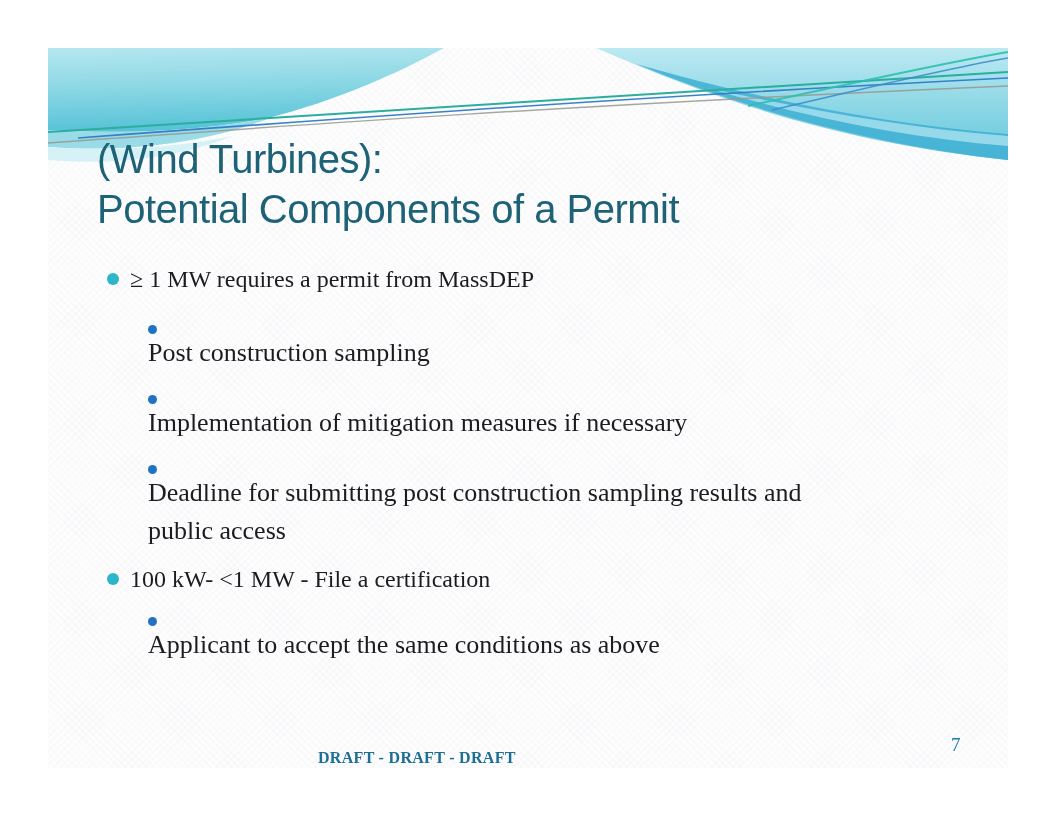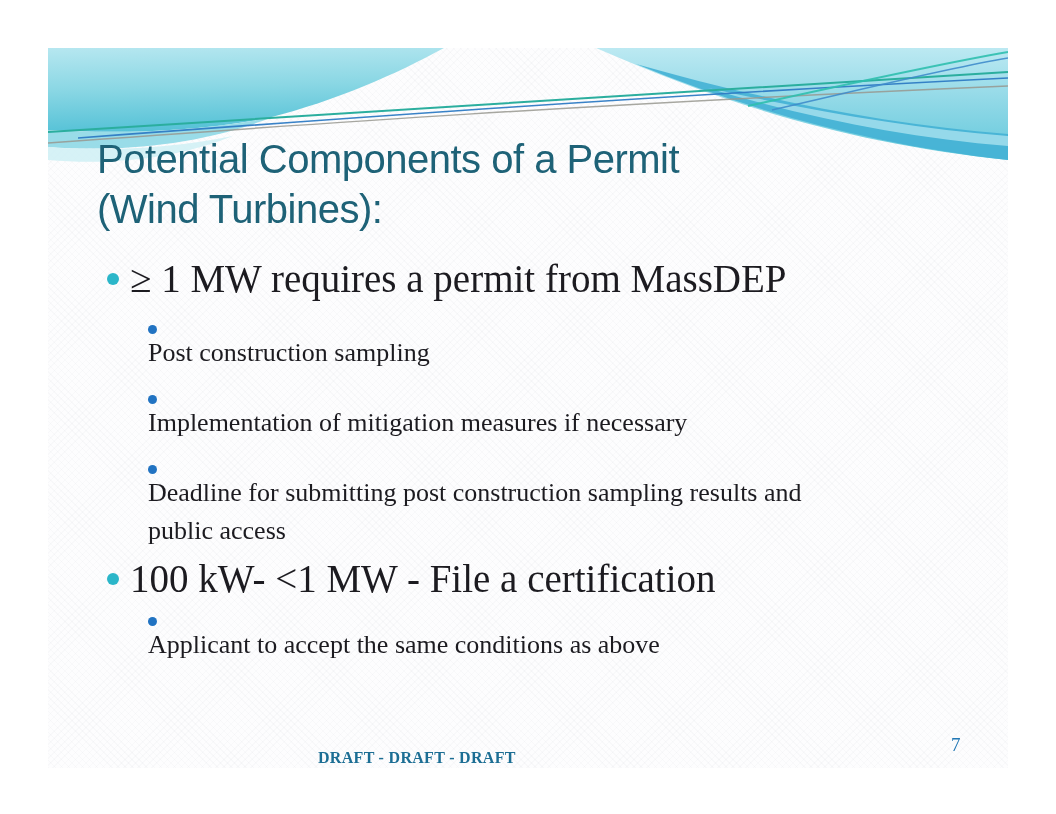--- a/index.html
+++ b/index.html
@@ -21,21 +21,21 @@
   .title{
     position:absolute;left:49px;top:86px;width:860px;margin:0;
     font-family:"Liberation Sans", sans-serif;
     font-size:40px;line-height:50px;font-weight:400;letter-spacing:-0.5px;
     color:var(--title-color,#1E6277);
   }
   .title .title-line{display:block;}
   .content{position:absolute;left:59px;top:212px;width:860px;}
   .row{display:flex;align-items:flex-start;color:var(--body-text-color,#1C1B20);}
   .row .txt{display:block;}
-  .row.l1{font-size:39px;line-height:38px;margin-bottom:12px;}
+  .row.l1{font-size:24px;line-height:38px;margin-bottom:12px;}
   .row.l1 .dot{
     flex:0 0 12px;width:12px;height:12px;border-radius:50%;
     background:var(--level1-bullet-color,#2BB6C9);margin:13px 11px 0 0;
   }
   .row.l2{font-size:26px;line-height:38px;margin-left:41px;margin-bottom:8px;flex-direction:column;}
   .row.l2 .dot{
     flex:0 0 9px;width:9px;height:9px;border-radius:50%;
     background:var(--level2-bullet-color,#2173C2);margin:15px 11px 0 0;
   }
   .row.l2.wrap-narrow .txt{max-width:660px;}
@@ -84,22 +84,22 @@
 
       <path d="M0,84 C250,68 480,52 700,40 C800,34 890,28 960,24" fill="none" stroke="#2BAE9E" stroke-width="2"></path>
       <path d="M30,90 C300,70 600,48 960,30" fill="none" stroke="#2E7BC4" stroke-width="1.7" opacity="0.95"></path>
       <path d="M0,95 C260,76 540,56 960,38" fill="none" stroke="#98988F" stroke-width="1.5" opacity="0.85"></path>
 
       <path d="M700,58 C800,36 890,16 960,4" fill="none" stroke="#2FBFAE" stroke-width="2" opacity="0.9"></path>
       <path d="M724,62 C820,40 900,20 960,10" fill="none" stroke="#3F8CCB" stroke-width="1.6" opacity="0.9"></path>
     </svg>
 
     <h1 class="title">
+      <span class="title-line">(Wind Turbines):</span>
       <span class="title-line">Potential Components of a Permit</span>
-      <span class="title-line">(Wind Turbines):</span>
     </h1>
 
     <div class="content">
       <div class="row l1">
         <span class="dot"></span>
         <span class="txt">≥ 1 MW requires a permit from MassDEP</span>
       </div>
       <div class="row l2">
         <span class="dot"></span>
         <span class="txt">Post construction sampling</span>

